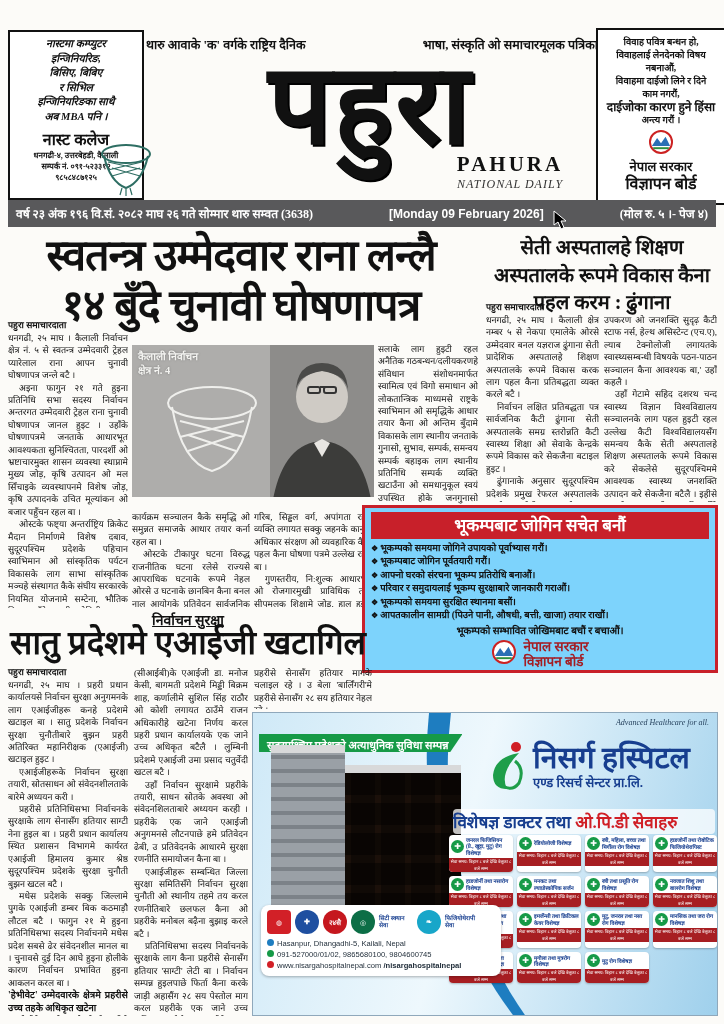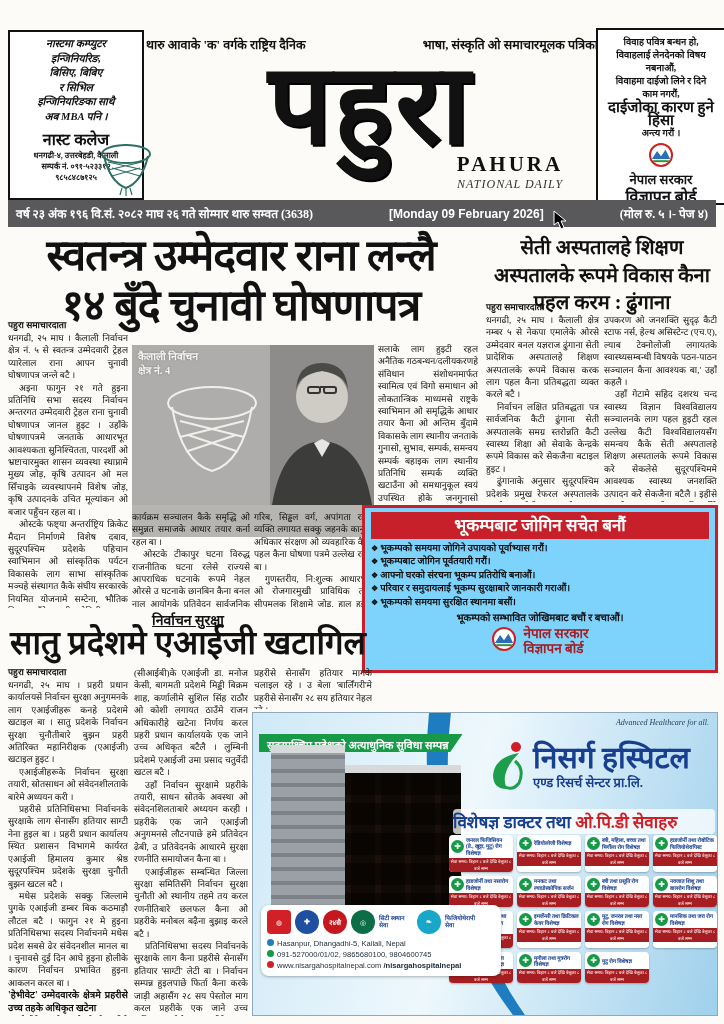--- a/index.html
+++ b/index.html
@@ -132,21 +132,21 @@
     <div class="logo-latin">PAHURA</div>
     <div class="logo-sub">NATIONAL DAILY</div>
   </div>
 
   <div class="abs mast-box" style="left:596px;top:28px;width:120px;height:162px;padding-top:6px;">
     <div class="sm" style="font-size:9.5px;line-height:13px;">विवाह पवित्र बन्धन हो,</div>
     <div class="sm" style="font-size:9.5px;line-height:13px;">विवाहलाई लेनदेनको विषय</div>
     <div class="sm" style="font-size:9.5px;line-height:13px;">नबनाऔं,</div>
     <div class="sm" style="font-size:9.5px;line-height:13px;">विवाहमा दाईजो लिने र दिने</div>
     <div class="sm" style="font-size:9.5px;line-height:13px;">काम नगरौं,</div>
-    <div class="sm" style="font-size:15px;line-height:13px;">दाईजोका कारण हुने हिंसा</div>
+    <div class="sm" style="font-size:12px;line-height:13px;">दाईजोका कारण हुने हिंसा</div>
     <div class="sm" style="font-size:9.5px;line-height:13px;">अन्त्य गरौं ।</div>
     <div style="margin-top:2px;">
       <svg width="26" height="26" viewBox="0 0 40 40">
         <circle cx="20" cy="20" r="17" fill="#fff" stroke="#c22" stroke-width="3"></circle>
         <path d="M6 26 L14 14 L20 22 L27 12 L34 26 Z" fill="#2a6fb5"></path>
         <path d="M8 28 H32 V31 H8 Z" fill="#2f8f3e"></path>
       </svg>
     </div>
     <div class="gov">नेपाल सरकार</div>
     <div class="gov2">विज्ञापन बोर्ड</div>
@@ -163,21 +163,21 @@
 
   <div class="abs ctr h-seti" style="left:486px;top:234px;width:232px;">सेती अस्पतालहे शिक्षण अस्पतालके रूपमे विकास कैना पहल करम : ढुंगाना</div>
 
   <div class="abs byline" style="left:8px;top:320px;">पहुरा समाचारदाता</div>
   <div class="abs col" style="left:8px;top:332px;width:120px;height:276px;">
     <p class="noind">धनगढी, २५ माघ । कैलाली निर्वाचन क्षेत्र नं. ५ से स्वतन्त्र उम्मेदवारी ट्रेहल प्यारेलाल राना आपन चुनावी घोषणापत्र जन्ले बटै ।</p>
     <p>अइना फागुन २१ गते हुइना प्रतिनिधि सभा सदस्य निर्वाचन अन्तरगत उम्मेदवारी ट्रेहल राना चुनावी घोषणापत्र जानल हुइट । उहाँके घोषणापत्रमे जनताके आधारभूत आवश्यकता सुनिश्चितता, पारदर्शी ओ भ्रष्टाचारमुक्त शासन व्यवस्था स्थाप्नामे मुख्य जोड़, कृषि उत्पादन ओ मल सिँचाइके व्यवस्थापनमे विशेष जोड़, कृषि उत्पादनके उचित मूल्यांकन ओ बजार पहुँचन रहल बा ।</p>
     <p>ओस्टके फष्ट्या अन्तर्राष्ट्रिय क्रिकेट मैदान निर्माणमे विशेष दबाव, सुदूरपश्चिम प्रदेशके पहिचान स्वाभिमान ओ सांस्कृतिक पर्यटन विकासके लाग साभा सांस्कृतिक मञ्चहे संस्थागत कैके संघीय सरकारके नियमित योजनामे सम्टेना, भौतिक विकास सँगे मानवीय बेतिथी, कुलत, बेरोजगारी, सामाजिक विकृति जैसिन बीजहे मानवीय विकास</p>
   </div>
 
-  <div class="abs photo" style="left:132px;top:345px;width:242px;height:192px;">
+  <div class="abs photo" style="left:132px;top:345px;width:242px;height:152px;">
     <div class="photo-label">
       <div>कैलाली निर्वाचन</div>
       <div>क्षेत्र नं. 4</div>
     </div>
     <svg width="242" height="160" viewBox="0 0 242 160">
       <rect x="0" y="0" width="242" height="160" fill="#aeadab"></rect>
 
       <g stroke="#efefec" stroke-width="2" fill="none">
         <ellipse cx="80" cy="58" rx="44" ry="16"></ellipse>
         <path d="M40 62 Q50 118 80 126 Q110 118 120 62"></path>
@@ -218,20 +218,21 @@
     <p>उहाँ गेटामे सहिद दशरथ चन्द स्वास्थ्य विज्ञान विश्वविद्यालय सञ्चालनके लाग पहल हुइटी रहल उल्लेख कैटी विश्वविद्यालयसँग समन्वय कैके सेती अस्पतालहे शिक्षण अस्पतालके रूपमे विकास करे सेकलेसे सुदूरपश्चिममे आवश्यक स्वास्थ्य जनशक्ति उत्पादन करे सेकजैना बटैलै । इहीसे एकओर स्थानीय विद्यार्थीहे अध्ययनके अवसर सिर्जना कैना ओ ओइने ओर अस्पतालके सेवा प्रवाह फेन बप प्रभावकारी हुइना ढुंगानाके कहाइ रहल बा ।  (बाँकी ३ पेजमे)</p>
   </div>
 
   <div class="abs psa" style="left:362px;top:505px;width:356px;height:168px;">
     <div class="psa-title">भूकम्पबाट जोगिन सचेत बनौं</div>
     <div class="psa-li"><span class="dia">❖</span><span>भूकम्पको समयमा जोगिने उपायको पूर्वाभ्यास गरौं।</span></div>
     <div class="psa-li"><span class="dia">❖</span><span>भूकम्पबाट जोगिन पूर्वतयारी गरौं।</span></div>
     <div class="psa-li"><span class="dia">❖</span><span>आफ्नो घरको संरचना भूकम्प प्रतिरोधि बनाऔं।</span></div>
     <div class="psa-li"><span class="dia">❖</span><span>परिवार र समुदायलाई भूकम्प सुरक्षाबारे जानकारी गराऔं।</span></div>
     <div class="psa-li"><span class="dia">❖</span><span>भूकम्पको समयमा सुरक्षित स्थानमा बसौं।</span></div>
+    <div class="psa-li"><span class="dia">❖</span><span>आपतकालीन सामग्री (पिउने पानी, औषधी, बत्ती, खाजा) तयार राखौं।</span></div>
     <div class="psa-foot">भूकम्पको सम्भावित जोखिमबाट बचौं र बचाऔं।</div>
     <div class="psa-org">
       <span>
         <svg width="26" height="26" viewBox="0 0 40 40">
           <circle cx="20" cy="20" r="17" fill="#fff" stroke="#c22" stroke-width="3"></circle>
           <path d="M6 26 L14 14 L20 22 L27 12 L34 26 Z" fill="#2a6fb5"></path>
           <path d="M8 28 H32 V31 H8 Z" fill="#2f8f3e"></path>
         </svg>
       </span>
       <span class="t">

